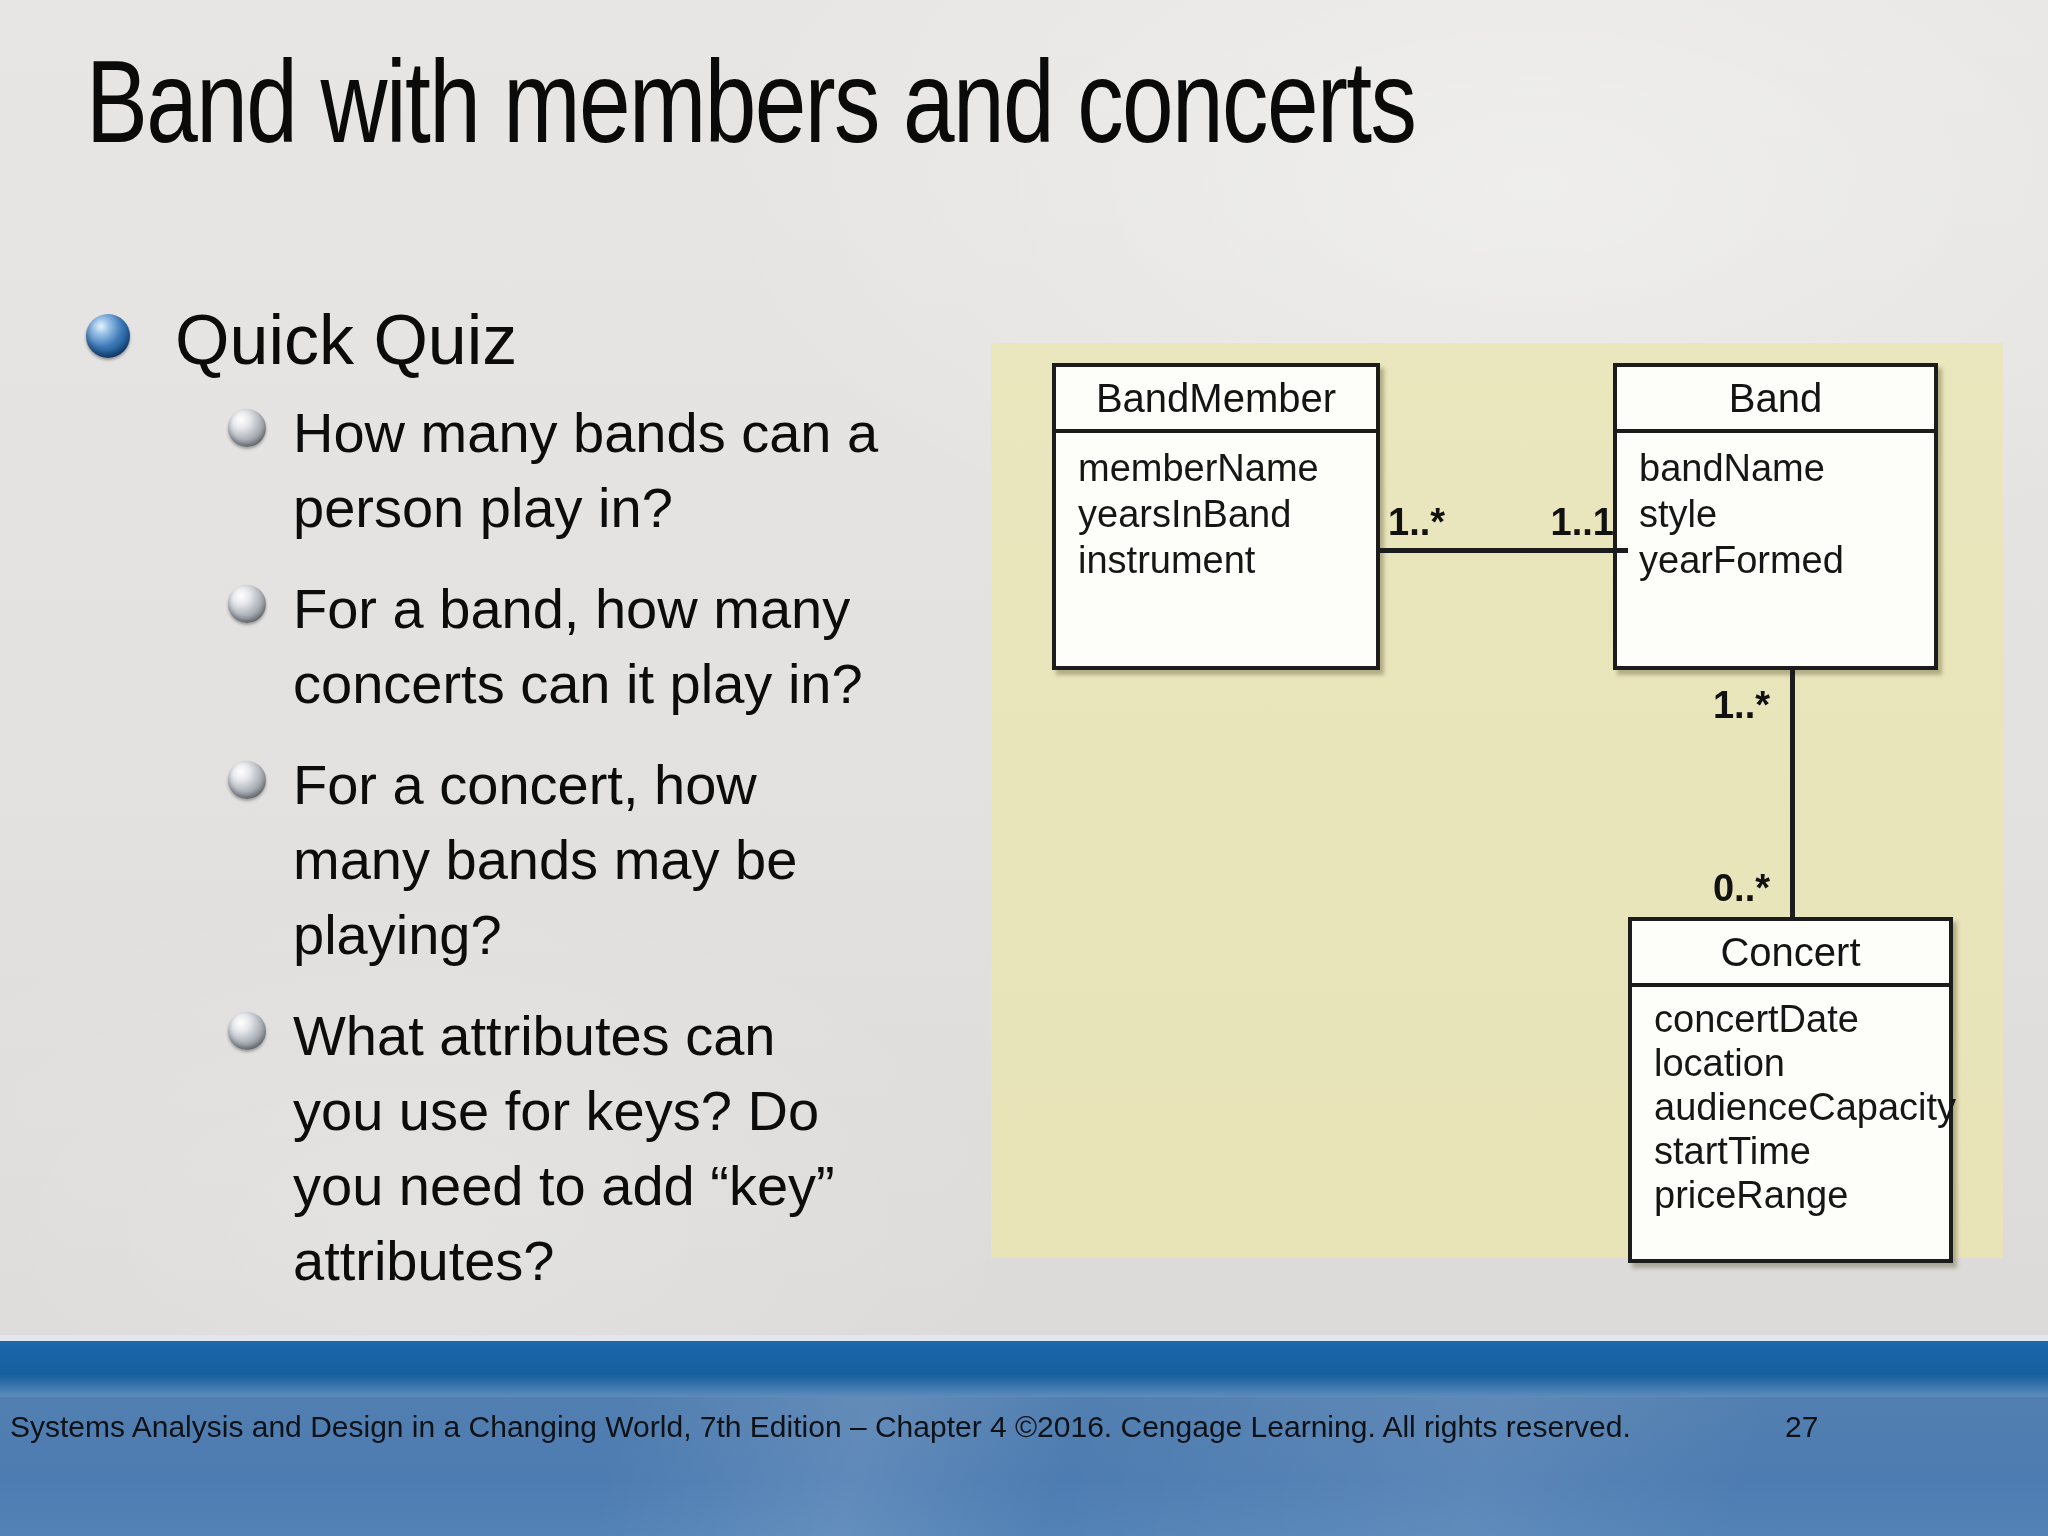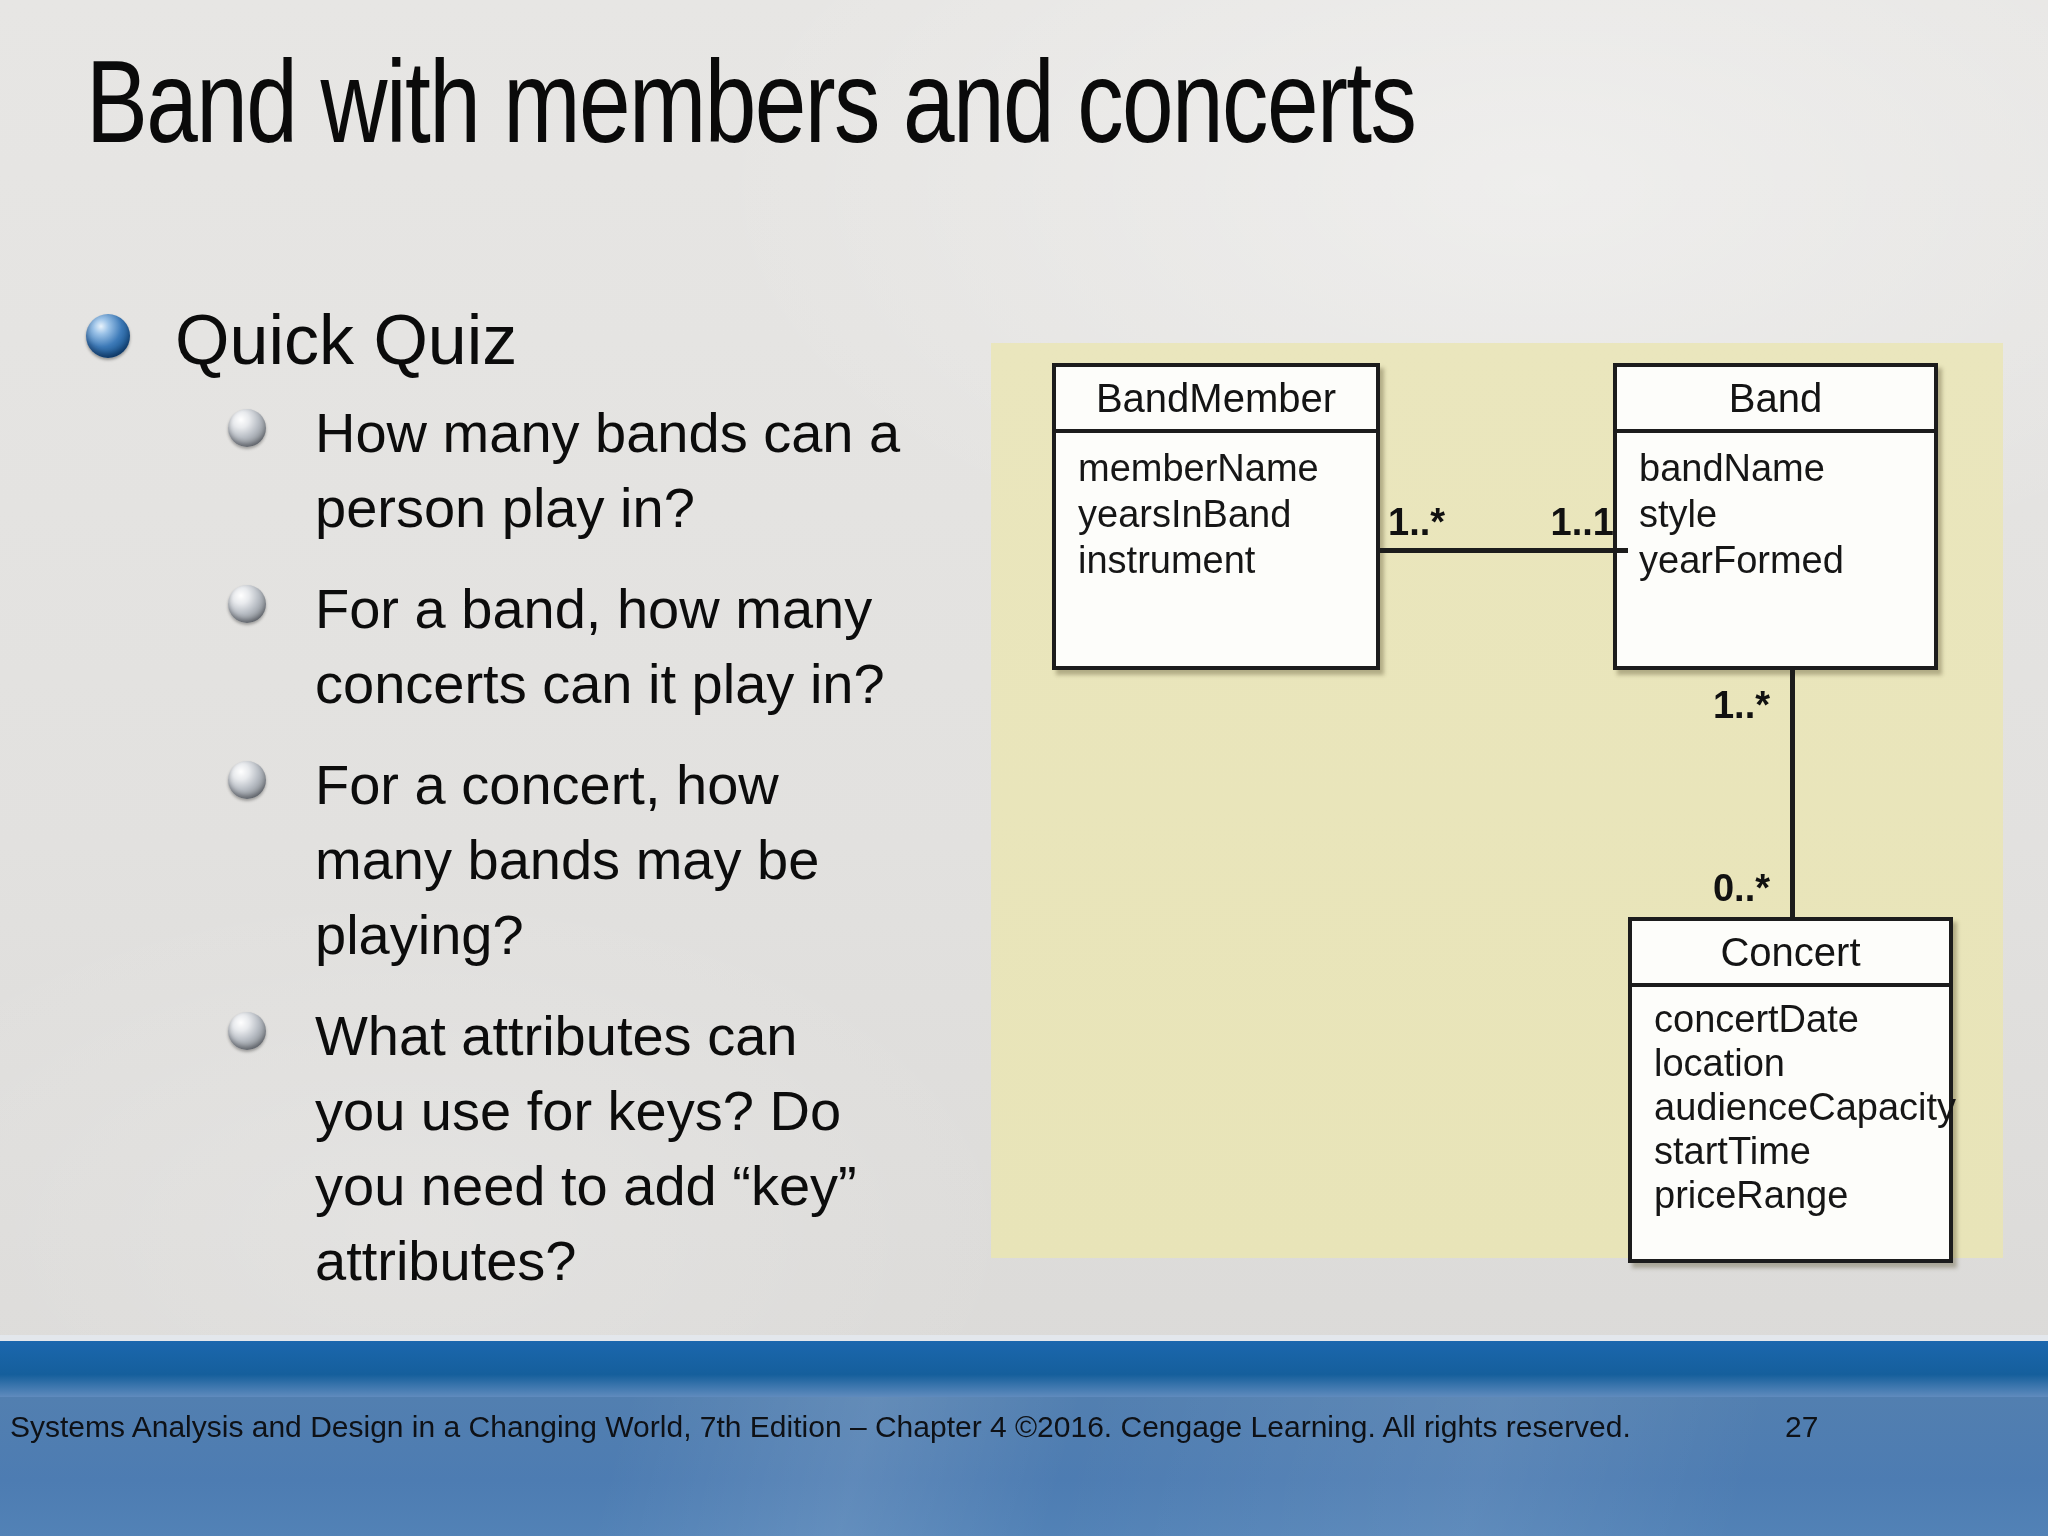--- a/index.html
+++ b/index.html
@@ -28,21 +28,21 @@
     width:44px;height:44px;margin-top:14px;margin-right:20px;
     background:radial-gradient(circle at 34% 28%, #e8f3fc 0%, #9cc3e8 18%, #3d7ab8 48%, #155089 78%, #0a2f57 100%);
     box-shadow:0 2px 3px rgba(0,0,0,0.35), inset 0 -4px 6px rgba(0,0,20,0.35);
   }
   .sphere-gray{
     width:38px;height:38px;margin-top:14px;margin-left:142px;margin-right:27px;
     background:radial-gradient(circle at 34% 28%, #ffffff 0%, #e8eaed 22%, #b9bec5 48%, #84898f 78%, #5c6065 100%);
     box-shadow:0 2px 3px rgba(0,0,0,0.3), inset 0 -3px 5px rgba(0,0,10,0.3);
   }
   .l1-text{font-size:70px;line-height:80px;color:#0b0b0b;}
-  .l2-text{font-size:56px;line-height:75px;color:#0c0c0c;margin-left:22px;}
+  .l2-text{font-size:56px;line-height:75px;color:#0c0c0c;}
   
   .panel{
     position:absolute;left:991px;top:343px;width:1012px;height:915px;
     background:linear-gradient(180deg,#eae6bd 0%,#e8e4b8 100%);
   }
   .uml-class{
     position:absolute;box-sizing:border-box;
     background:#fdfdfa;border:4px solid #1c1c1c;
     box-shadow:4px 5px 4px rgba(95,88,55,0.40);
   }

